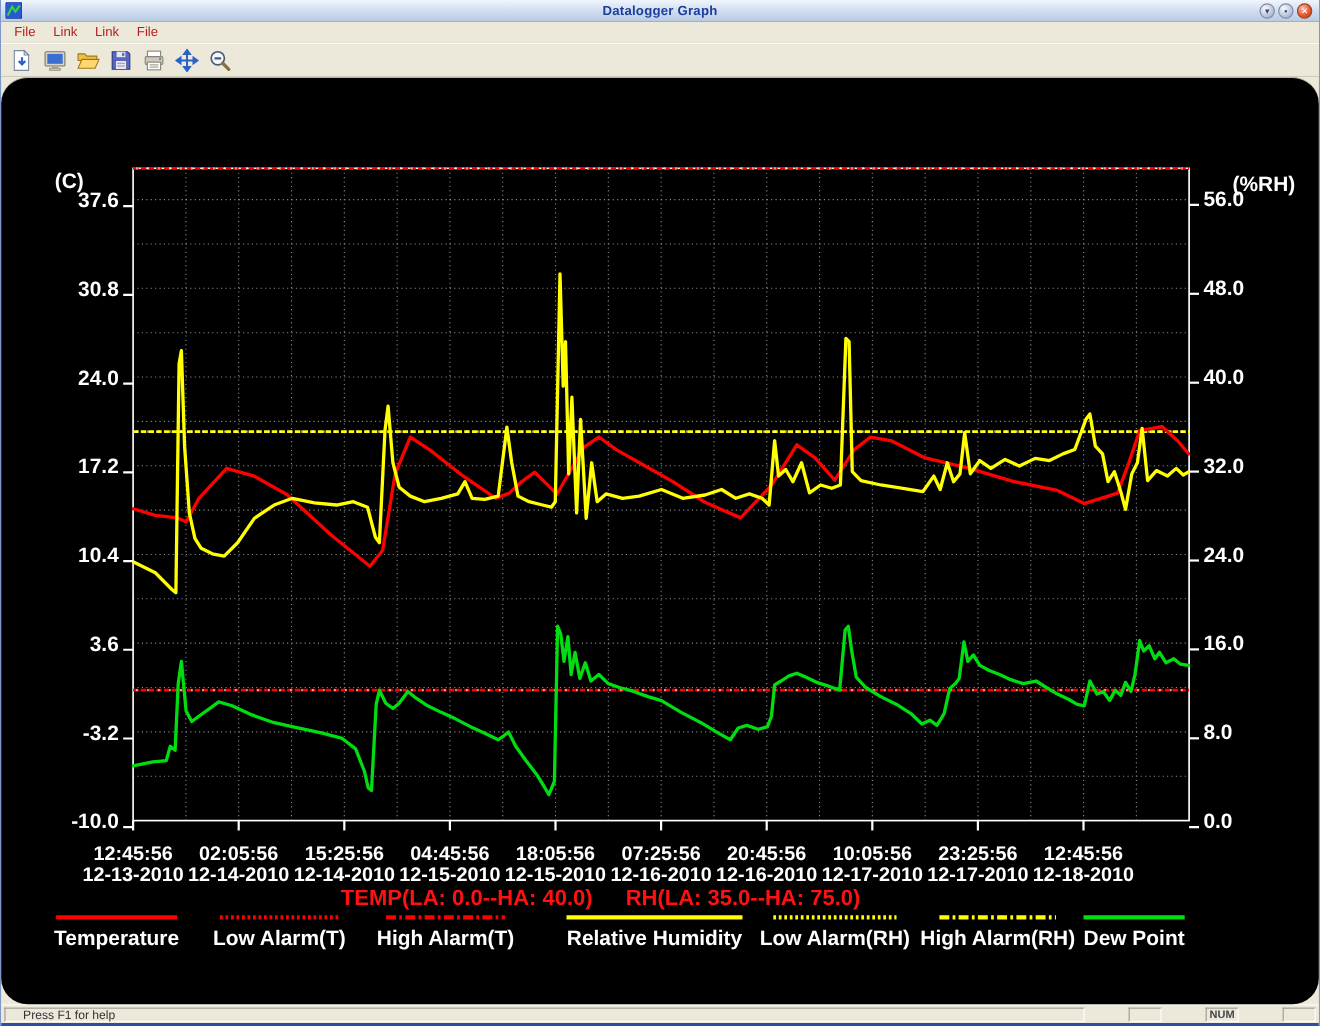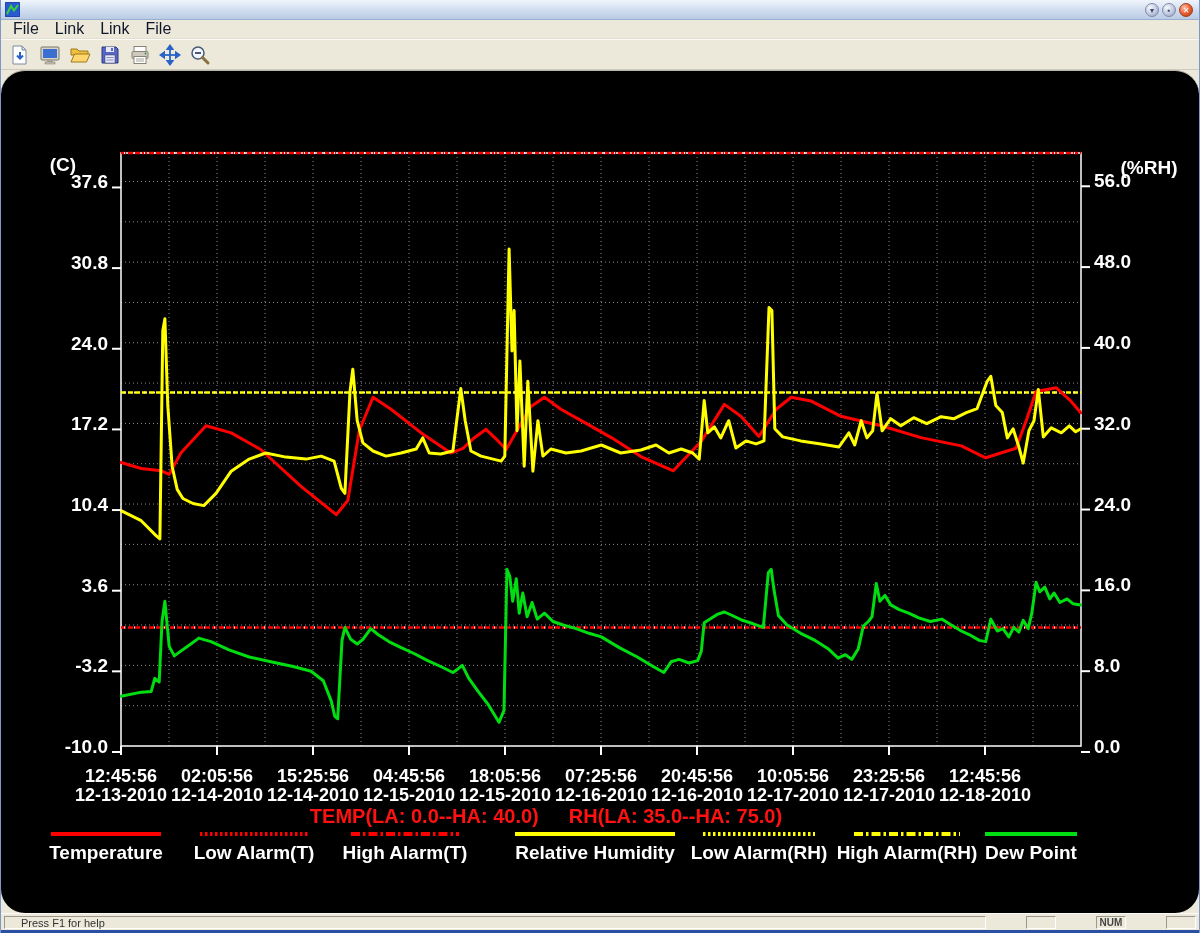--- a/index.html
+++ b/index.html
@@ -26,21 +26,21 @@
     font-size:8px;line-height:13px;text-align:center;color:#3c4668;}
   .wbtn.minb,.wbtn.maxb{
     background:radial-gradient(circle at 35% 30%, #f6f8fc, #bcc5dd 60%, #8f9ab9);
     border:1px solid #8089a8;}
   .wbtn.closeb{
     background:radial-gradient(circle at 35% 30%, #ffbfa8, #e65a30 55%, #b23410);
     border:1px solid #a03c18;color:#fff;}
   
   .menubar{height:19px;display:flex;align-items:center;background:#ece9db;
     border-bottom:1px solid #e2dfd2;padding-left:4px;}
-  .menu-item{font-size:16px;color:#0f172a;padding:2px 8px;cursor:default;}
+  .menu-item{font-size:12px;color:#b91c1c;padding:2px 8px;cursor:default;}
   
   .toolbar{height:31px;display:flex;align-items:center;background:#ece9db;
     border-top:1px solid #fbfaf5;border-bottom:1px solid #cfccbe;padding-left:5px;gap:2px;}
   .tbtn{width:28px;height:26px;display:flex;align-items:center;justify-content:center;
     border:1px solid transparent;background:transparent;padding:0;}
   
   .client{height:843px;background:#000;position:relative;border-top:1px solid #b8b5a8;border-radius:24px;}
   .client svg{display:block;}
   
   .statusbar{height:17px;background:#ece9db;display:flex;align-items:center;
@@ -62,20 +62,21 @@
 
 <div class="window">
 
   <div class="titlebar">
     <span class="app-icon">
       <svg width="15" height="15" viewBox="0 0 15 15">
         <rect x="0" y="0" width="15" height="15" rx="2" fill="#2a5ad0" stroke="#16348a"></rect>
         <path d="M2 12 L6 4 L9 8.5 L13 3" stroke="#35d43c" stroke-width="2" fill="none"></path>
       </svg>
     </span>
+    <span class="title">Datalogger Graph</span>
     <span class="win-buttons">
       <span class="wbtn minb">▾</span>
       <span class="wbtn maxb">▪</span>
       <span class="wbtn closeb">✕</span>
     </span>
   </div>
 
   <div class="menubar">
     <span class="menu-item">File</span>
     <span class="menu-item">Link</span>

